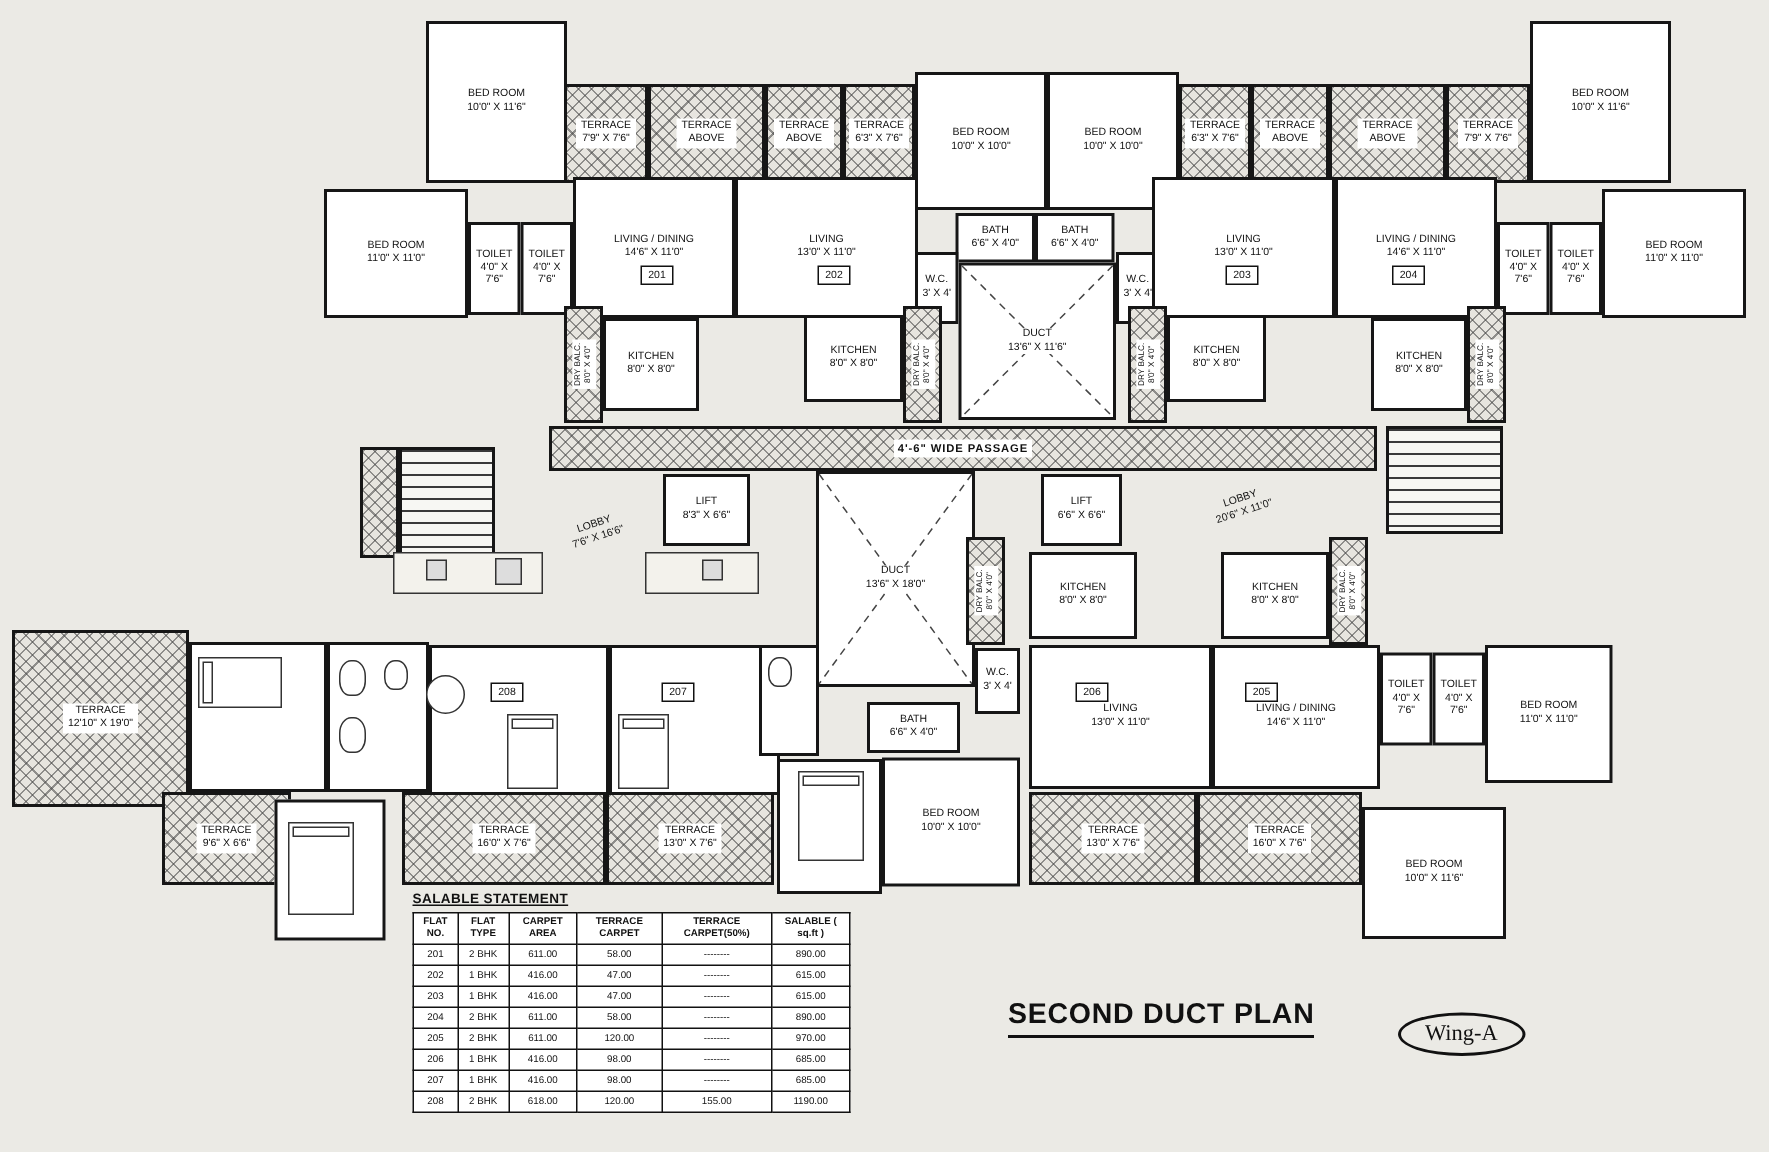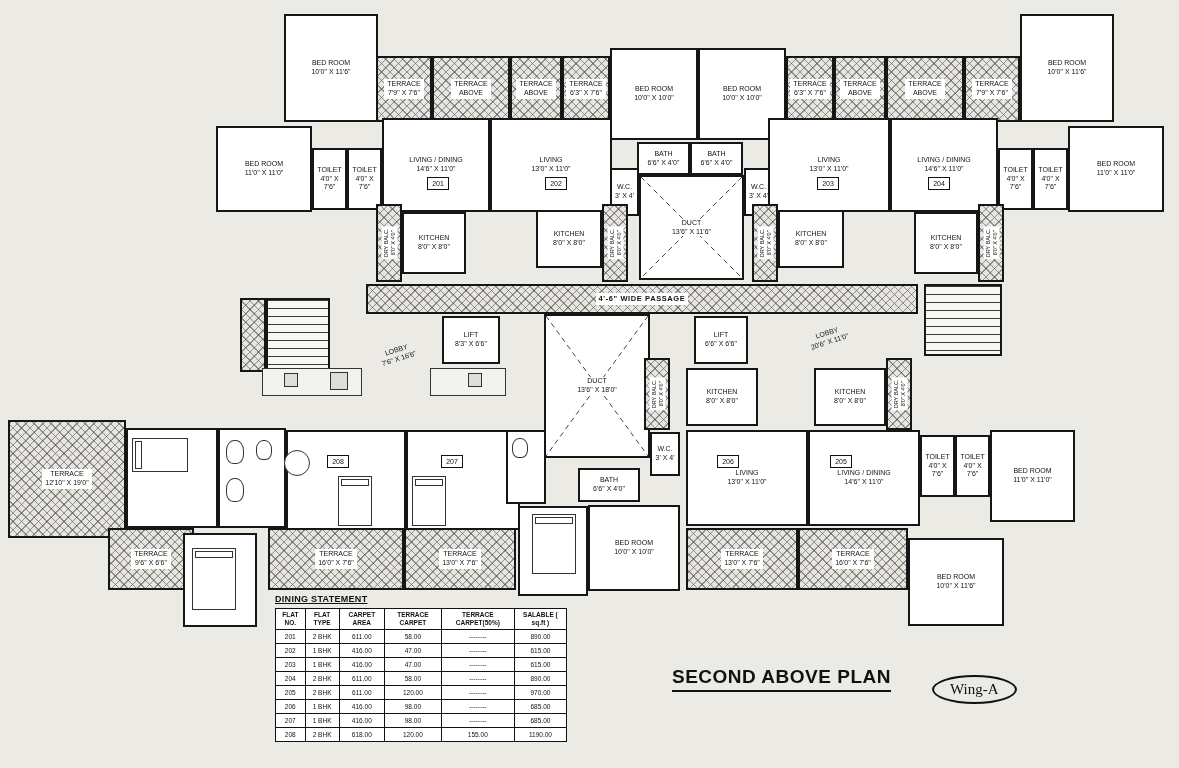--- a/index.html
+++ b/index.html
@@ -497,21 +497,21 @@
     <div class="numbox" style="left: 545px; top: 177px;">202</div>
     <div class="numbox" style="left: 817px; top: 177px;">203</div>
     <div class="numbox" style="left: 928px; top: 177px;">204</div>
     <div class="numbox" style="left: 830px; top: 455px;">205</div>
     <div class="numbox" style="left: 717px; top: 455px;">206</div>
     <div class="numbox" style="left: 441px; top: 455px;">207</div>
     <div class="numbox" style="left: 327px; top: 455px;">208</div>
   </div>
 
 <div id="salable">
-  <div class="ttl">DINING STATEMENT</div>
+  <div class="ttl">SALABLE STATEMENT</div>
   <table>
     <thead>
       <tr id="thead-row">
           <th>FLAT NO.</th>
           <th>FLAT TYPE</th>
           <th>CARPET AREA</th>
           <th>TERRACE CARPET</th>
           <th>TERRACE CARPET(50%)</th>
           <th>SALABLE ( sq.ft )</th>
         </tr>
@@ -578,14 +578,14 @@
           <td>2 BHK</td>
           <td>618.00</td>
           <td>120.00</td>
           <td>155.00</td>
           <td>1190.00</td>
         </tr>
       </tbody>
   </table>
 </div>
 
-<div id="plan-title">SECOND ABOVE PLAN</div>
+<div id="plan-title">SECOND DUCT PLAN</div>
 <div id="wing">Wing-A</div>
 
 </body></html>

